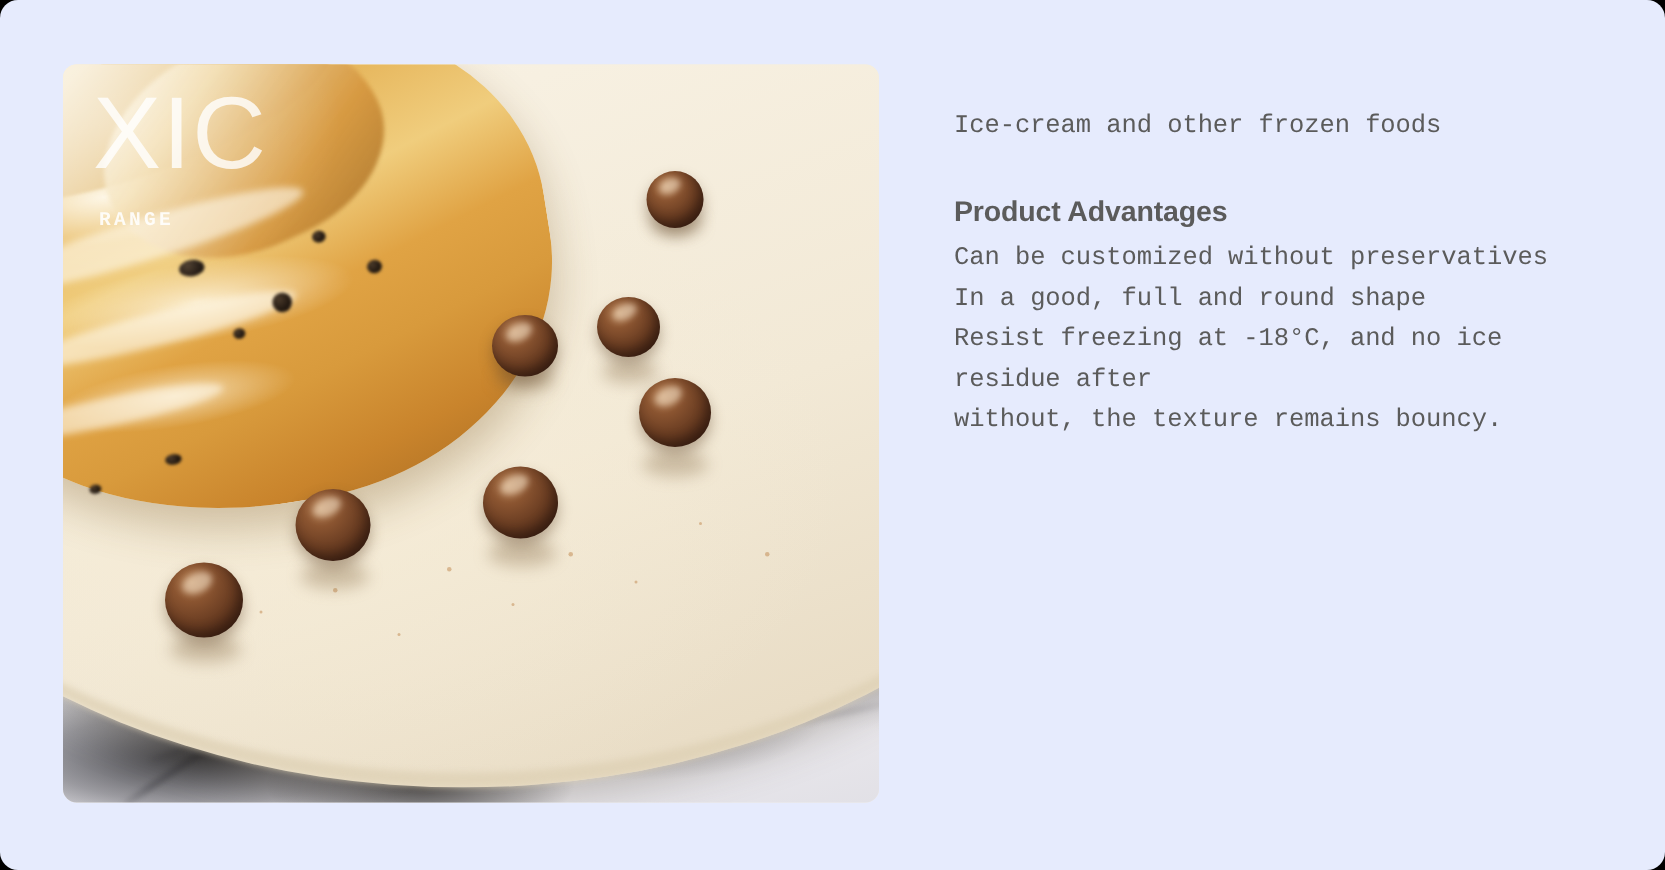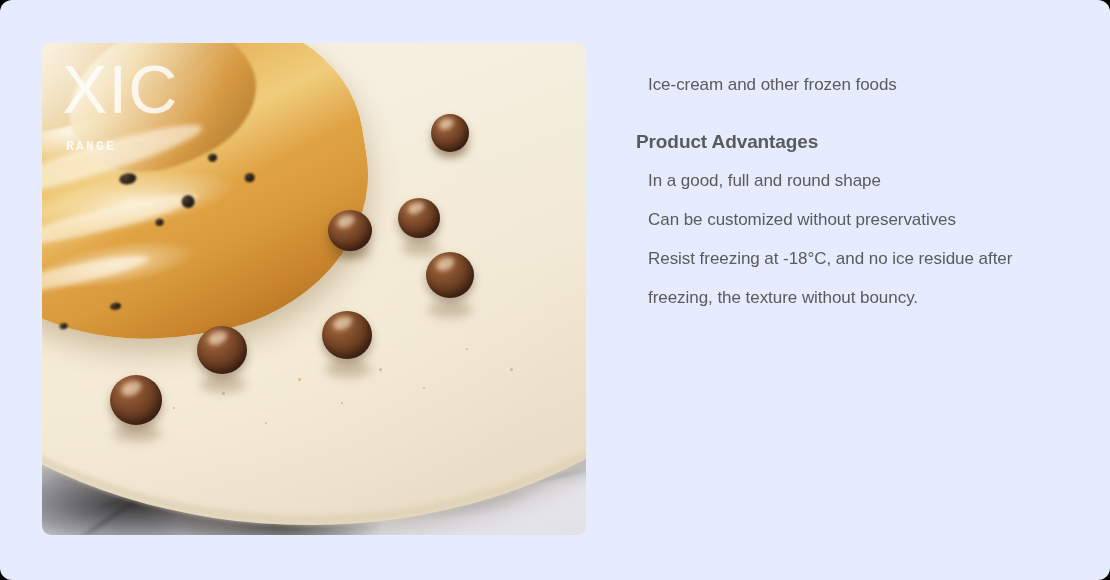--- a/index.html
+++ b/index.html
@@ -239,27 +239,27 @@
   .section-heading {
     font-family: "Liberation Sans", sans-serif;
     font-size: 19px;
     font-weight: 700;
     color: #5b5b5b;
     line-height: 1.5;
     letter-spacing: -.1px;
     margin: 0 0 4px 0;
   }
   .section-line {
-    font-family: Liberation Sans, sans-serif;
+    font-family: Liberation Mono, monospace;
     font-size: 17px;
     font-weight: 400;
     color: #5b5b5b;
     line-height: 1.58;
     letter-spacing: -.05px;
-    margin: 12px;
+    margin: 0;
   }
 </style>
 </head>
 <body>
 
 <div id="card">
 
   <div id="photo">
 
     <div class="marble"></div>
@@ -333,20 +333,20 @@
 
   <div id="content">
 
     <div class="section">
       <p class="section-line">Ice-cream and other frozen foods</p>
     </div>
 
 
     <div class="section">
       <div class="section-heading">Product Advantages</div>
+      <p class="section-line">Can be customized without preservatives</p>
       <p class="section-line">In a good, full and round shape</p>
-      <p class="section-line">Can be customized without preservatives</p>
       <p class="section-line">Resist freezing at -18°C, and no ice residue after</p>
-      <p class="section-line">freezing, the texture without bouncy.</p>
+      <p class="section-line">without, the texture remains bouncy.</p>
     </div>
   </div>
 
 </div>
 
 </body></html>

